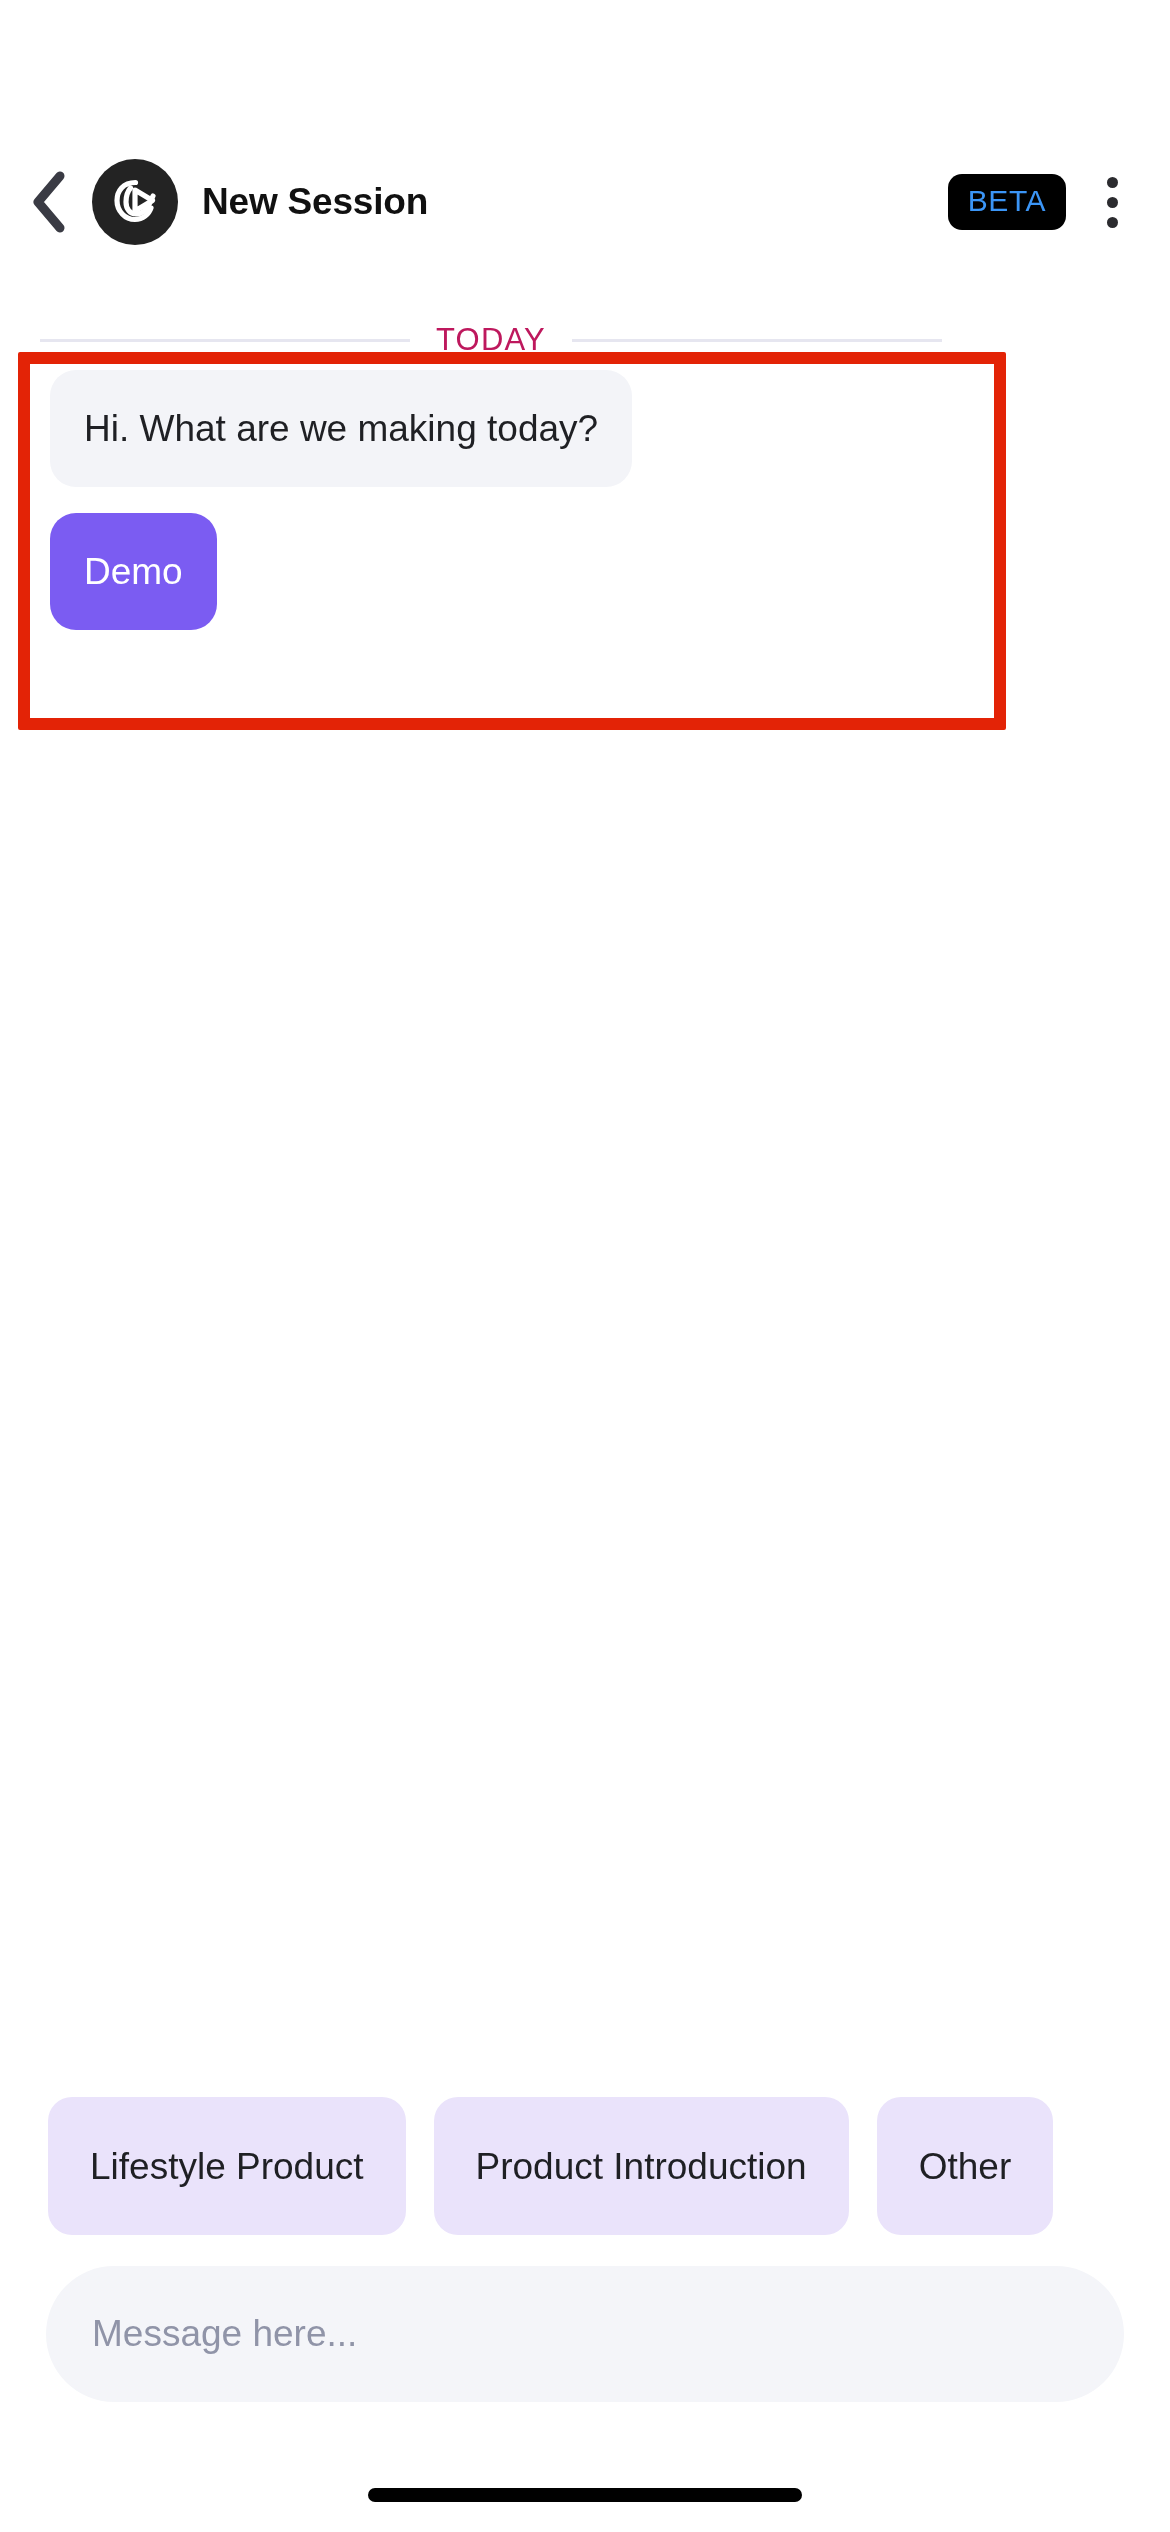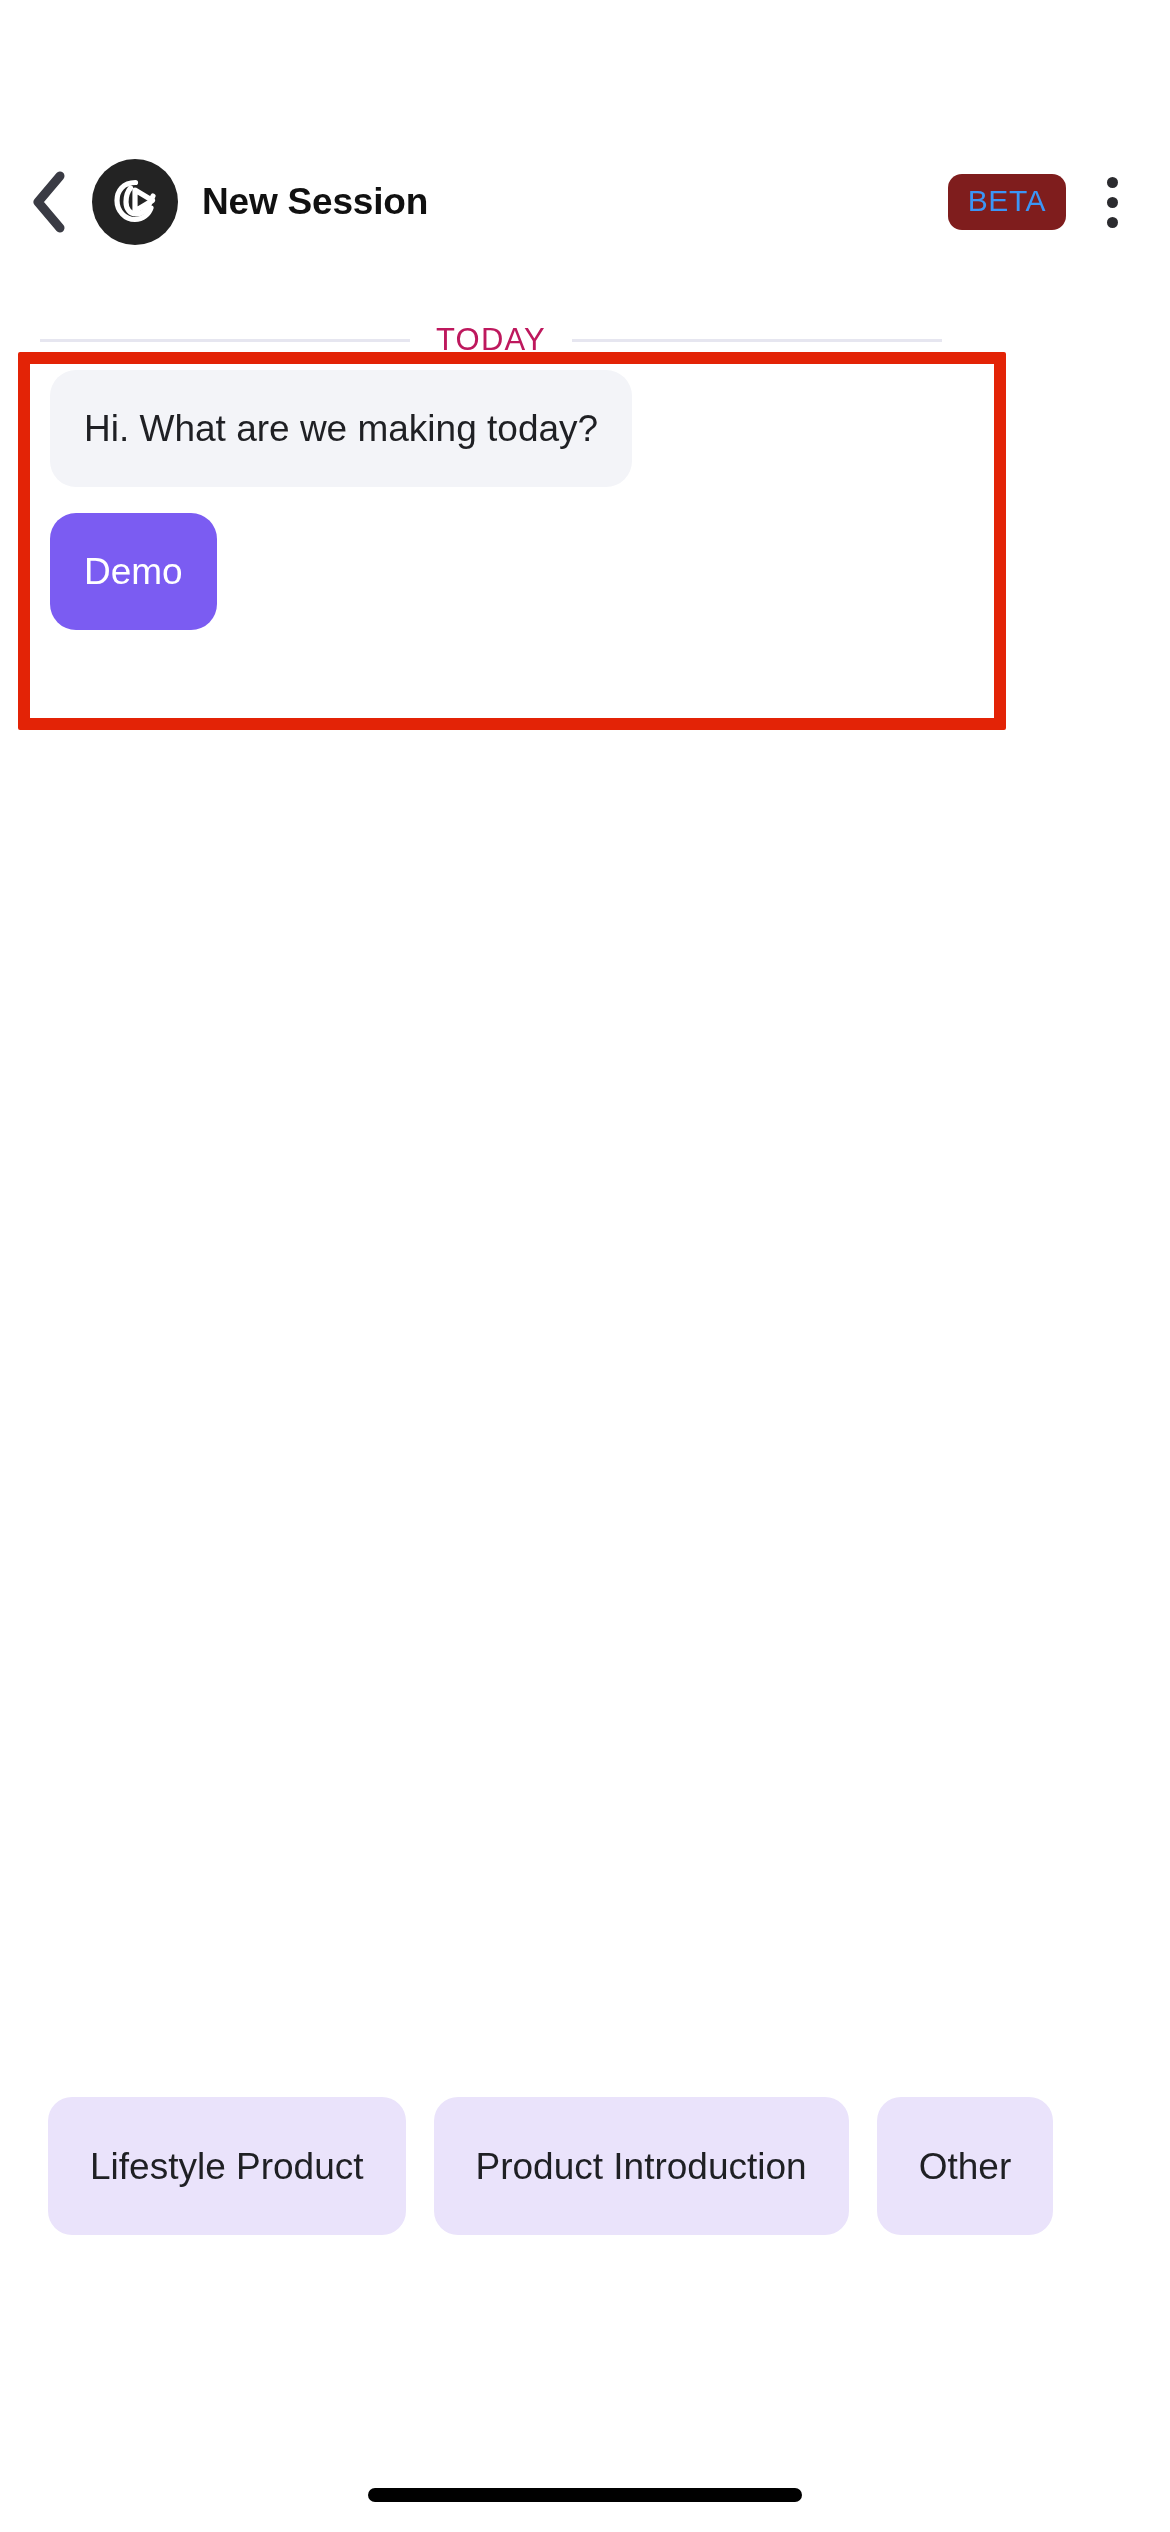--- a/index.html
+++ b/index.html
@@ -68,21 +68,21 @@
     font-weight: bold;
     color: #111111;
     letter-spacing: -0.2px;
     white-space: nowrap;
     flex: 0 0 auto;
   }
 
   #header-spacer { flex: 1 1 auto; }
 
   #beta-badge {
-    background: #7f1d1d;
+    background: #000000;
     color: #3B95F6;
     font-size: 30px;
     font-weight: normal;
     letter-spacing: 0.5px;
     padding: 12px 20px 14px 20px;
     border-radius: 14px;
     flex: 0 0 auto;
     line-height: 1;
   }
 
@@ -301,16 +301,19 @@
   </div>
 
   <div id="annotation-box"></div>
 
   <div id="suggestion-chips">
     <div class="chip">Lifestyle Product</div>
     <div class="chip">Product Introduction</div>
     <div class="chip">Other</div>
   </div>
 
+  <div id="composer">
+    <input id="message-input" type="text" placeholder="Message here..." style="">
+  </div>
 
   <div id="home-indicator"></div>
 
 </div>
 
 </body></html>

